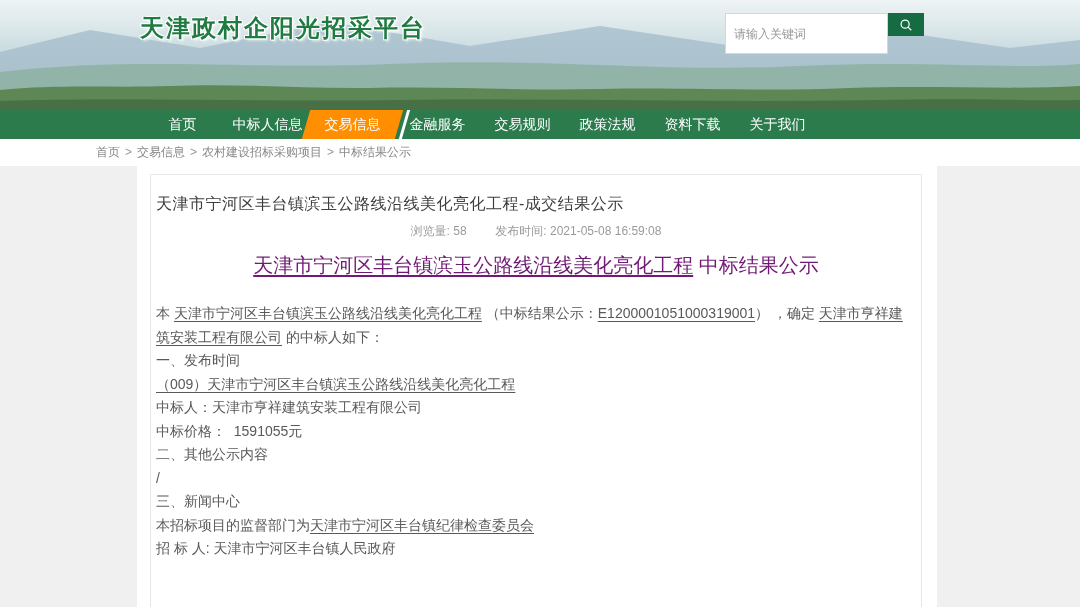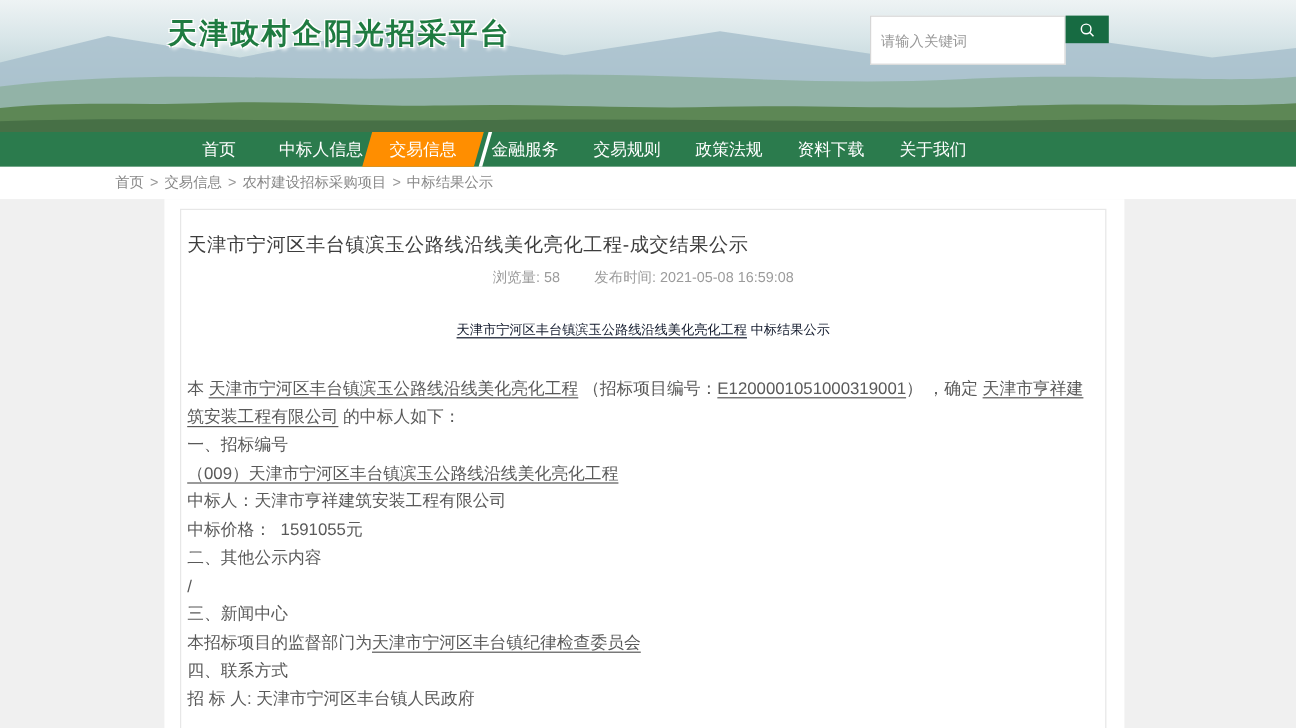--- a/index.html
+++ b/index.html
@@ -41,21 +41,21 @@
   
   .main { position:relative; width:1080px; height:441px; background:#f0f0f0; }
   .white-col { position:absolute; left:137px; top:0; width:800px; height:441px; background:#fff; }
   .content-box { position:absolute; left:13px; top:8px; width:772px; height:520px;
     background:#fff; border:1px solid #e7e7e7; padding:19px 5px 0 5px; }
 
   .art-title { text-align:left; font-size:16px; color:#3d3d3d; letter-spacing:.5px; }
   .art-meta { text-align:center; font-size:12px; color:#9b9b9b; margin-top:8px; }
   .art-meta .gap { display:inline-block; width:22px; }
 
-  .sub-block { margin-top:24px; text-align:center; font-size:11px; color:#0f172a; line-height:22px; }
+  .sub-block { margin-top:14px; text-align:center; font-size:20px; color:#701a75; line-height:22px; }
   .doc-body { margin-top:26px; font-size:14px; color:#595959; line-height:23.5px; }
   .doc-body .line { min-height:23.5px; }
   .u { text-decoration:underline; text-underline-offset:3px; }
   .pre { white-space:pre-wrap; }
 </style>
 </head>
 <body>
 
 <div class="screen">
 
@@ -107,31 +107,30 @@
           <span class="gap"></span>
           <span>发布时间:</span>
           <span>2021-05-08 16:59:08</span>
         </div>
 
         <div class="sub-block">
           <div class="line"><span class="u">天津市宁河区丰台镇滨玉公路线沿线美化亮化工程</span><span> 中标结果公示</span></div>
         </div>
 
         <div class="doc-body">
-          <div><span>本 </span><span class="u">天津市宁河区丰台镇滨玉公路线沿线美化亮化工程</span><span> （招标项目编号：</span><span class="u">E1200001051000319001</span><span>） ，确定 </span><span class="u">天津市亨祥建筑安装工程有限公司</span><span> 的中标人如下：</span></div>
+          <div><span>本 </span><span class="u">天津市宁河区丰台镇滨玉公路线沿线美化亮化工程</span><span> （中标结果公示：</span><span class="u">E1200001051000319001</span><span>） ，确定 </span><span class="u">天津市亨祥建筑安装工程有限公司</span><span> 的中标人如下：</span></div>
 
-          <div class="line">一、招标编号</div>
+          <div class="line">一、发布时间</div>
           <div class="line"><span class="u">（009）天津市宁河区丰台镇滨玉公路线沿线美化亮化工程</span></div>
           <div class="line">中标人：天津市亨祥建筑安装工程有限公司</div>
           <div class="line pre">中标价格：  1591055元</div>
           <div class="line">二、其他公示内容</div>
           <div class="line">/</div>
           <div class="line">三、新闻中心</div>
           <div class="line"><span>本招标项目的监督部门为</span><span class="u">天津市宁河区丰台镇纪律检查委员会</span></div>
-          <div class="line">四、联系方式</div>
           <div class="line pre">招 标 人: 天津市宁河区丰台镇人民政府</div>
 
         </div>
 
       </div>
     </div>
   </div>
 
 </div>
 

